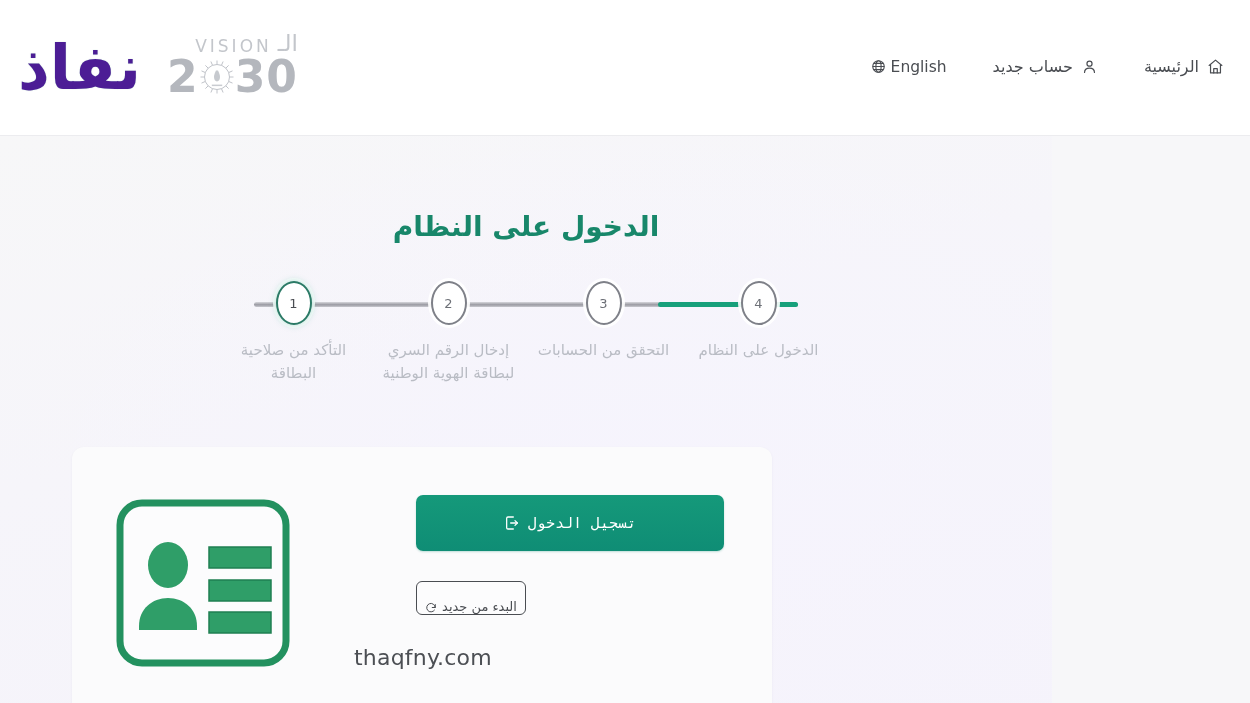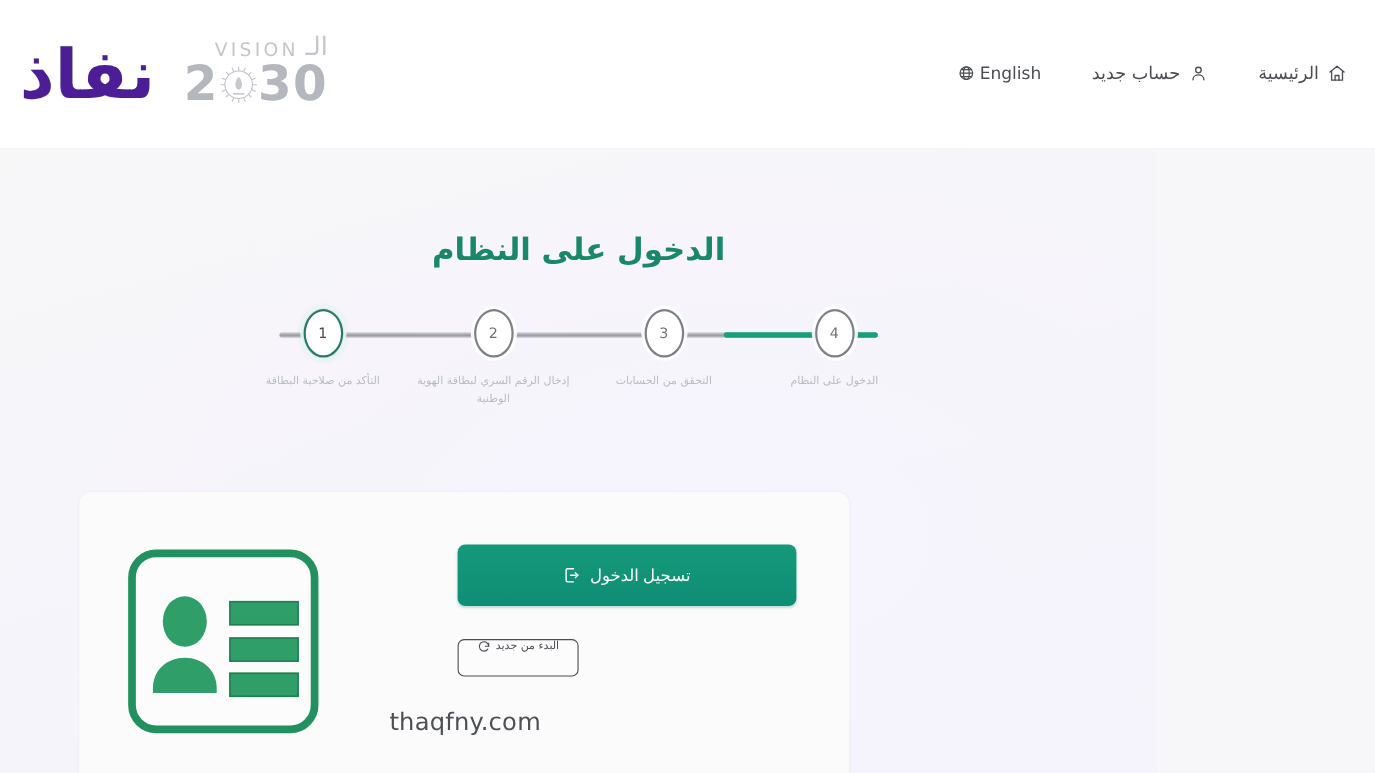--- a/index.html
+++ b/index.html
@@ -183,21 +183,21 @@
     z-index: 2;
     box-shadow: 0 0 0 3px rgba(255,255,255,.9);
   }
   .step.active .step-circle {
     border-color: #2b7a66;
     color: #4a4d52;
     box-shadow: 0 0 7px rgba(23,160,123,.35), 0 0 0 3px rgba(255,255,255,.9);
   }
   .step-label {
     margin-top: 14px;
-    font-size: 10px;
+    font-size: 15px;
     line-height: 1.55;
     color: #b9bcc4;
     text-align: center;
     max-width: 150px;
     filter: blur(.35px);
   }
 
   
   .card {
     position: absolute;
@@ -218,43 +218,43 @@
   .card-right { flex: 1; padding-top: 4px; }
 
   .btn-login {
     width: 308px;
     height: 56px;
     background: linear-gradient(180deg, #15997a 0%, #0f8d75 100%);
     color: #ffffff;
     border: none;
     border-radius: 7px;
     font-size: 15px;
-    font-family: Liberation Serif, serif;
+    font-family: Liberation Mono, monospace;
     display: flex;
     align-items: center;
     justify-content: center;
     gap: 8px;
     cursor: pointer;
     box-shadow: 0 1px 2px rgba(15,141,117,.25);
   }
   .btn-login .ic { display: flex; align-items: center; }
 
   .btn-restart {
     margin-top: 30px;
     margin-right: 198px;
     width: 110px;
     height: 34px;
     background: #fcfcfd;
     border: 1px solid #4a4d52;
     border-radius: 6px;
     color: #4a4d52;
-    font-size: 10px;
+    font-size: 13px;
     font-family: inherit;
     display: flex;
-    align-items: flex-start;
+    align-items: flex-end;
     justify-content: center;
     gap: 5px;
     cursor: pointer;
   }
   .btn-restart .ic { display: flex; align-items: center; }
 
   .watermark {
     margin-top: 30px;
     margin-right: 170px;
     font-size: 22px;

